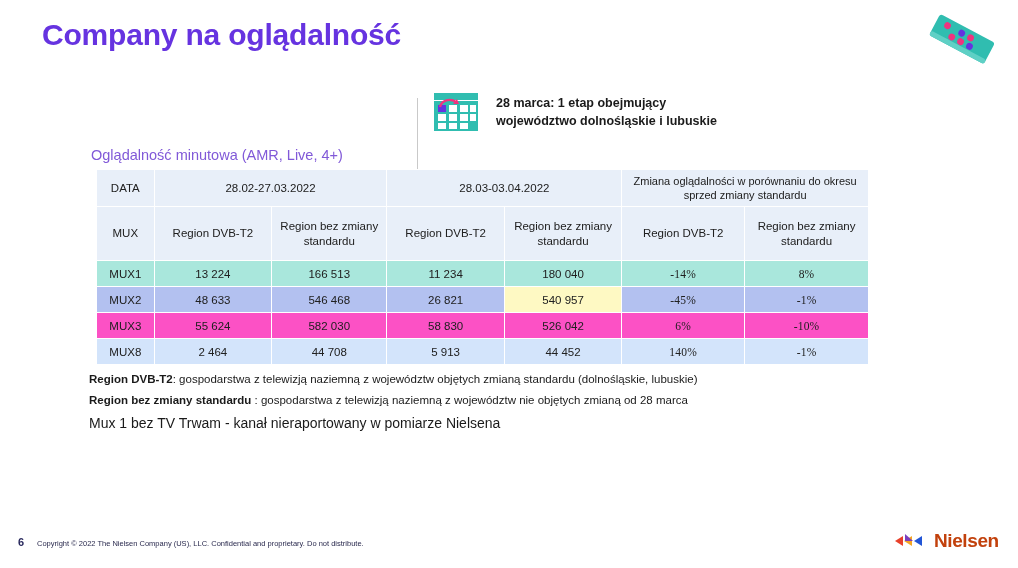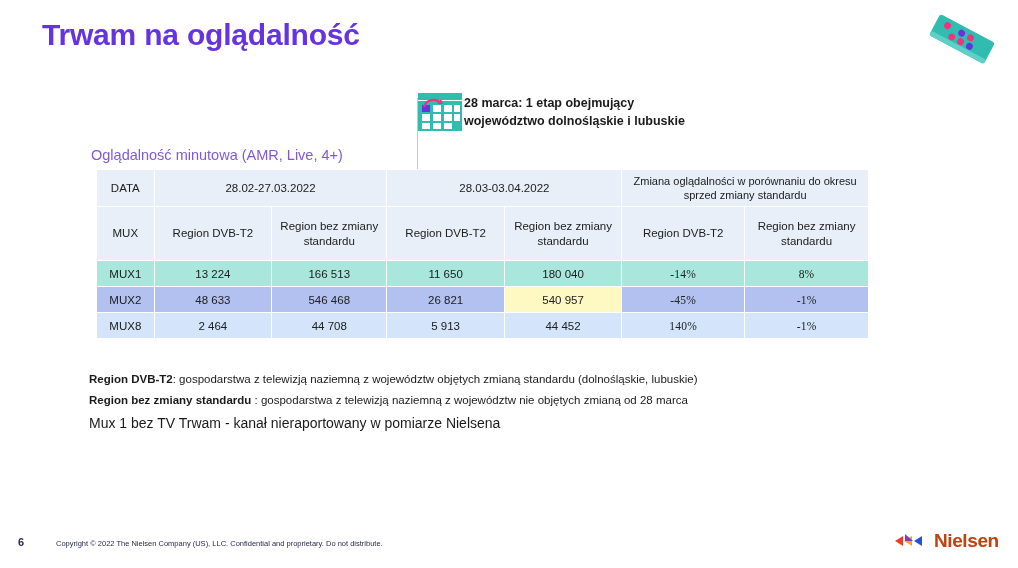--- a/index.html
+++ b/index.html
@@ -38,25 +38,25 @@
     position: absolute;
     left: 921px;
     top: 8px;
     width: 82px;
     height: 62px;
   }
 
   
   .callout {
     position: absolute;
-    left: 416px;
+    left: 432px;
     top: 91px;
     display: flex;
     align-items: center;
-    gap: 0;
+    gap: 16px;
     justify-content: space-between;
   }
   .cal-icon {
     width: 48px;
     height: 42px;
     flex: 0 0 auto;
   }
   .callout-text {
     font-size: 12.5px;
     font-weight: bold;
@@ -158,21 +158,21 @@
   .page-num {
     position: absolute;
     left: 18px;
     top: 536px;
     font-size: 11px;
     font-weight: bold;
     color: #2a2a5e;
   }
   .copyright {
     position: absolute;
-    left: 56px;
+    left: 37px;
     top: 539px;
     font-size: 7.5px;
     color: #2a2a4e;
     white-space: nowrap;
   }
   .logo {
     position: absolute;
     left: 893px;
     top: 530px;
     display: flex;
@@ -184,21 +184,21 @@
     font-weight: bold;
     color: #c2410c;
     letter-spacing: -0.4px;
   }
 </style>
 </head>
 <body>
 
 <div class="slide">
 
-  <div class="title">Trwam na oglądalność</div>
+  <div class="title">Company na oglądalność</div>
 
   <svg class="deco-remote" viewBox="0 0 82 62">
     <g transform="rotate(28 41 31)">
       <rect x="10" y="19" width="62" height="24" rx="3" fill="#30bdb0"></rect>
       <rect x="10" y="38" width="62" height="5" rx="2" fill="#5fd0c5"></rect>
       <circle cx="22" cy="26" r="3.4" fill="#f0337f"></circle>
       <circle cx="38" cy="26" r="3.4" fill="#6633e0"></circle>
       <circle cx="48" cy="26" r="3.4" fill="#f0337f"></circle>
       <circle cx="31" cy="34" r="3.4" fill="#f0337f"></circle>
       <circle cx="41" cy="34" r="3.4" fill="#f0337f"></circle>
@@ -259,33 +259,42 @@
           <td class="hdr r2">Region DVB-T2</td>
           <td class="hdr r2">Region bez zmiany standardu</td>
           <td class="hdr r2">Region DVB-T2</td>
           <td class="hdr r2">Region bez zmiany standardu</td>
         </tr>
 
         <tr class="data row-mux1">
           <td class="mux" style="background: rgb(169, 231, 220);">MUX1</td>
           <td style="background: rgb(169, 231, 220);">13 224</td>
           <td style="background: rgb(169, 231, 220);">166 513</td>
-          <td style="background: rgb(169, 231, 220);">11 650</td>
+          <td style="background: rgb(169, 231, 220);">11 234</td>
           <td style="background: rgb(169, 231, 220);">180 040</td>
           <td class="pct" style="background: rgb(169, 231, 220);">-14%</td>
           <td class="pct" style="background: rgb(169, 231, 220);">8%</td>
         </tr>
         <tr class="data row-mux2">
           <td class="mux" style="background: rgb(179, 193, 240);">MUX2</td>
           <td style="background: rgb(179, 193, 240);">48 633</td>
           <td style="background: rgb(179, 193, 240);">546 468</td>
           <td style="background: rgb(179, 193, 240);">26 821</td>
           <td style="background: #fef9c3;">540 957</td>
           <td class="pct" style="background: rgb(179, 193, 240);">-45%</td>
           <td class="pct" style="background: rgb(179, 193, 240);">-1%</td>
+        </tr>
+        <tr class="data row-mux3">
+          <td class="mux" style="background: rgb(252, 81, 197);">MUX3</td>
+          <td style="background: rgb(252, 81, 197);">55 624</td>
+          <td style="background: rgb(252, 81, 197);">582 030</td>
+          <td style="background: rgb(252, 81, 197);">58 830</td>
+          <td style="background: rgb(252, 81, 197);">526 042</td>
+          <td class="pct" style="background: rgb(252, 81, 197);">6%</td>
+          <td class="pct" style="background: rgb(252, 81, 197);">-10%</td>
         </tr>
         <tr class="data row-mux8">
           <td class="mux" style="background: rgb(211, 228, 251);">MUX8</td>
           <td style="background: rgb(211, 228, 251);">2 464</td>
           <td style="background: rgb(211, 228, 251);">44 708</td>
           <td style="background: rgb(211, 228, 251);">5 913</td>
           <td style="background: rgb(211, 228, 251);">44 452</td>
           <td class="pct" style="background: rgb(211, 228, 251);">140%</td>
           <td class="pct" style="background: rgb(211, 228, 251);">-1%</td>
         </tr>

